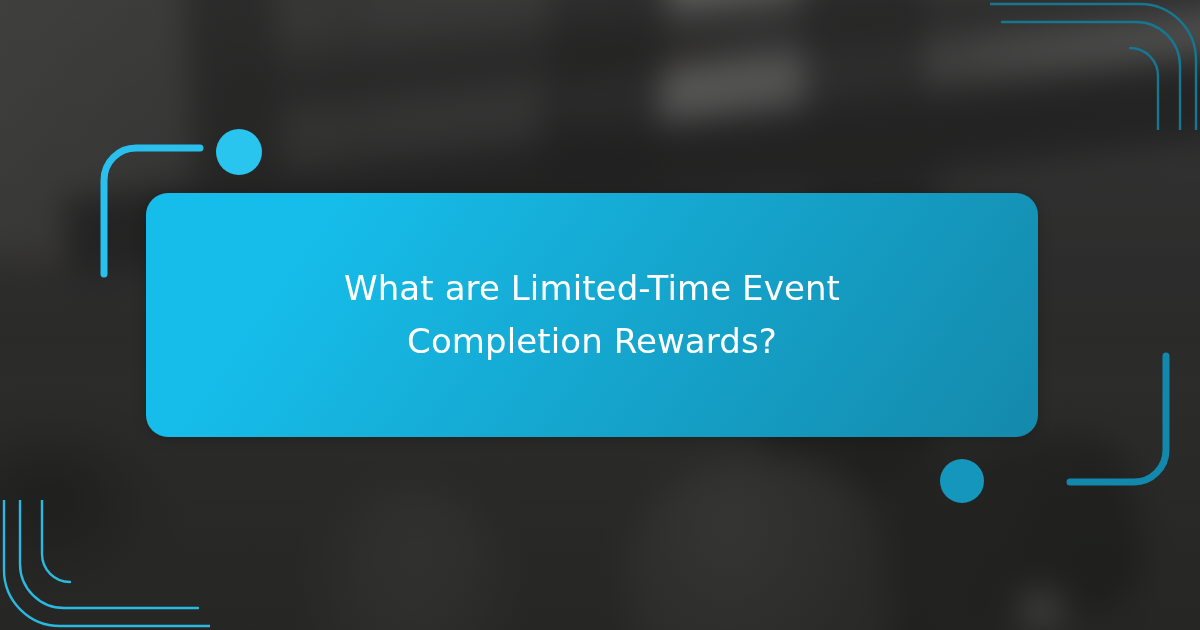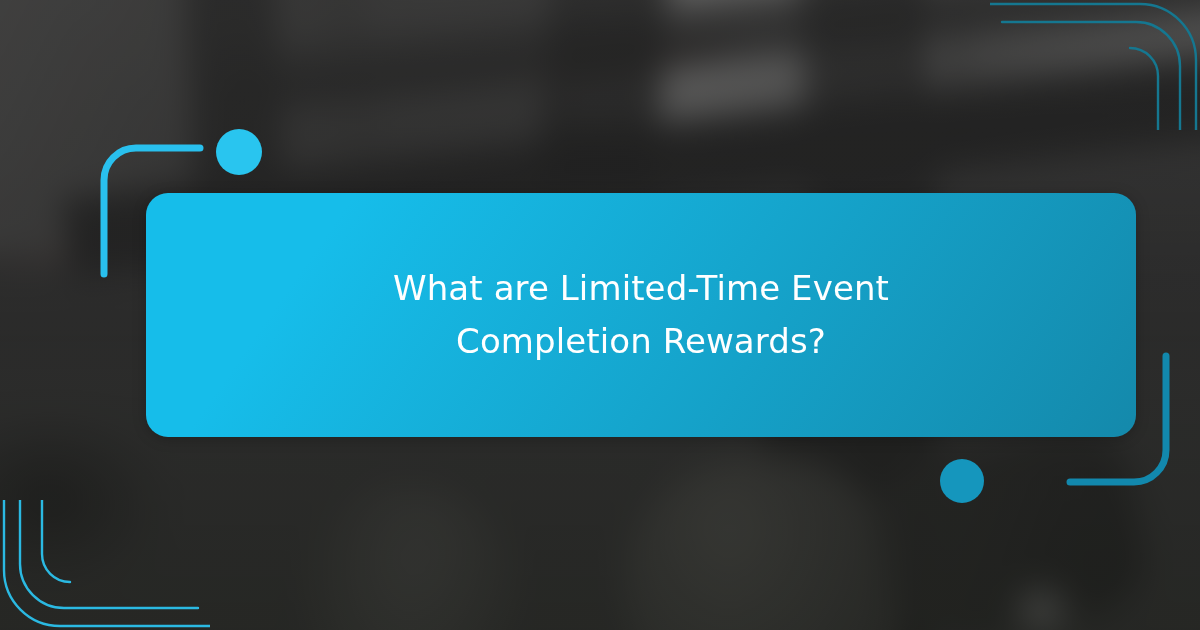--- a/index.html
+++ b/index.html
@@ -109,21 +109,21 @@
 
   
   .dot { position:absolute; border-radius:50%; }
   #dot-top    { left:216px; top:129px; width:46px; height:46px; }
   #dot-bottom { left:940px; top:459px; width:44px; height:44px; }
 
   
   #question-card {
     position:absolute;
     left:146px; top:193px;
-    width:990px; height:244px;
+    width:892px; height:244px;
     border-radius:22px;
     display:flex; align-items:center; justify-content:center;
     padding:0 70px;
     box-shadow:0 2px 14px rgba(0,0,0,.22);
   }
   #question-title {
     font-family:"DejaVu Sans", sans-serif;
     font-size:34px;
     line-height:1.55;
     font-weight:400;

